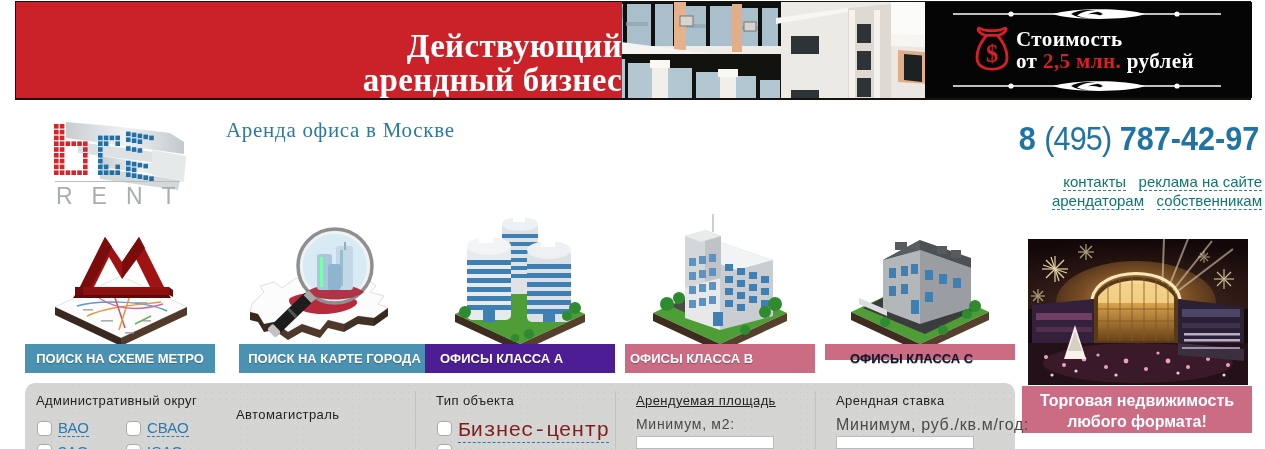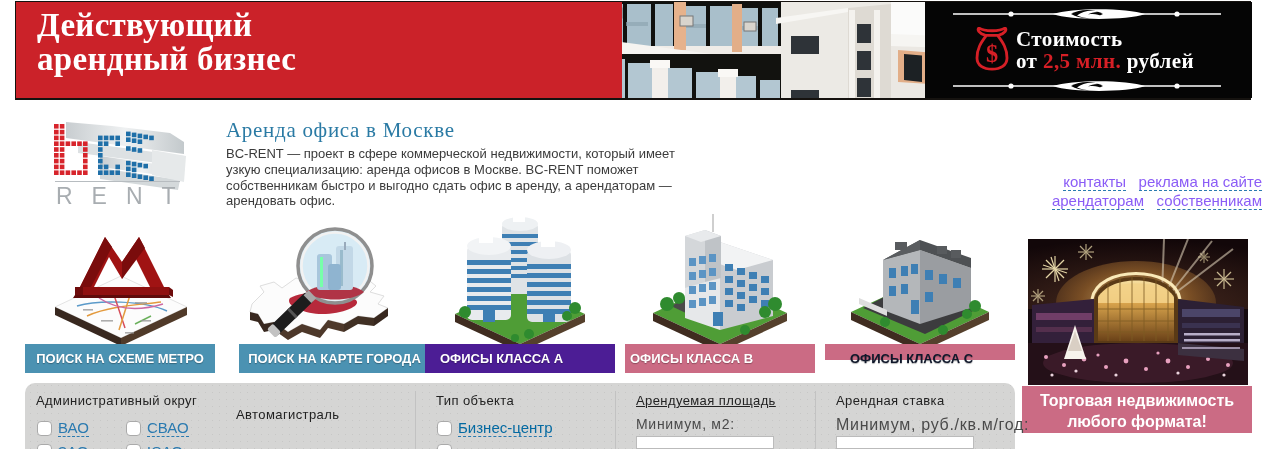--- a/index.html
+++ b/index.html
@@ -92,21 +92,21 @@
         <polygon points="888,52 906,53.5 906,80 888,78"></polygon>
         <polygon points="912,54 930,55.5 930,82 912,80.5"></polygon>
         <polygon points="936,56 954,57.5 954,84 936,82.5"></polygon>
         <polygon points="960,58 978,59.5 978,86 960,84.5"></polygon>
       </g>
     </g>
   </svg>
 
   <div class="abs" style="left:0; top:0; width:606px; height:96px; background:#cb2229;">
 
-    <div style="font-family:'Liberation Serif',serif; font-weight:bold; color:#fff; font-size:33px; line-height:34px; padding:6px 0 0 21px; letter-spacing:0.3px;">Действующий<br>арендный бизнес</div>
+    <div style="font-family:'Liberation Serif',serif; font-weight:bold; color:#fff; font-size:33px; line-height:34px; padding:27px 0 0 21px; letter-spacing:0.3px;text-align:right;">Действующий<br>арендный бизнес</div>
   </div>
 
   <div class="abs" style="left:909px; top:0; width:327px; height:96px; background:#050505;">
 
     <svg class="abs" style="left:28px; top:5px;" width="268" height="14" viewBox="0 0 268 14">
       <line x1="0" y1="7" x2="268" y2="7" stroke="#fff" stroke-width="1.6"></line>
       <circle cx="58" cy="7" r="2.6" fill="#fff"></circle>
       <circle cx="224" cy="7" r="2.6" fill="#fff"></circle>
       <path d="M100 7 C 118 0.5, 174 0.5, 192 7 C 174 13.5, 118 13.5, 100 7 Z" fill="#fff"></path>
       <path d="M118 7 c 9 -5.5 23 -5.5 32 0 c -9 5.5 -23 5.5 -32 0 z" fill="#050505"></path>
@@ -227,24 +227,24 @@
         <rect x="97.2" y="56.4" width="4.6" height="4.6"></rect>
   </g>
 
   <line x1="3" y1="61.5" x2="128" y2="61.5" stroke="#b7bcc0" stroke-width="1.2"></line>
 
   <text x="4" y="84" font-family="Liberation Sans,sans-serif" font-size="23" letter-spacing="19" fill="#a8adb1">RENT</text>
 </svg>
 
 <div class="abs" style="left:226px; top:118px; font-family:'Liberation Serif',serif; font-size:21px; letter-spacing:0.7px; color:#2a7aa4;">Аренда офиса в Москве</div>
 
-<div class="abs" style="left:226px; top:146px; width:462px; font-size:13px; line-height:15.8px; color:#3b3b3b;">BC-RENT — проект в сфере коммерческой недвижимости, который имеет узкую специализацию: аренда офисов в Москве. BC-RENT поможет собственникам быстро и выгодно сдать офис в аренду, а арендаторам — арендовать офис.</div>
-
-
-<div class="abs" style="left:900px; top:172px; width:362px; text-align:right; font-size:15px; line-height:19px; color:#8b5cf6;">
+
+<div class="abs" style="right:6px; top:119px; color:#2273a5; font-size:34px; white-space:nowrap;"><span style="display:inline-block; transform:scaleX(0.90); transform-origin:100% 50%;"><b>8</b> <span style="letter-spacing:-1px;">(495)</span> <b>787-42-97</b></span></div>
+
+<div class="abs" style="left:900px; top:172px; width:362px; text-align:right; font-size:15px; line-height:19px; color:#0f766e;">
   <span style="border-bottom:1px dashed #2a7ab0;">контакты</span>&nbsp;&nbsp; <span style="border-bottom:1px dashed #2a7ab0;">реклама на сайте</span><br>
   <span style="border-bottom:1px dashed #2a7ab0;">арендаторам</span>&nbsp;&nbsp; <span style="border-bottom:1px dashed #2a7ab0;">собственникам</span>
 </div>
 
 <svg class="abs" style="left:25px; top:212px;" width="190" height="132" viewBox="0 0 190 132">
 
   <polygon points="96,64 162,95 96,126 30,95" fill="#fcfcfc" stroke="#e4e4e4" stroke-width="1"></polygon>
   <polygon points="30,95 96,126 96,134 30,103" fill="#38281f"></polygon>
   <polygon points="162,95 96,126 96,134 162,103" fill="#503a29"></polygon>
 
@@ -626,21 +626,21 @@
 <div class="abs" style="left:37px; top:444px; width:15px; height:15px; background:#fff; border:1px solid #aaa; border-radius:4px;"></div>
 <div class="abs" style="left:58px; top:443px; font-size:15px; color:#2a7ab0;">ЗАО</div>
 <div class="abs" style="left:126px; top:444px; width:15px; height:15px; background:#fff; border:1px solid #aaa; border-radius:4px;"></div>
 <div class="abs" style="left:147px; top:443px; font-size:15px; color:#2a7ab0;">ЮАО</div>
 
 <div class="abs" style="left:236px; top:393px; font-size:13px; letter-spacing:0.4px; color:#222;margin-top:14px;">Автомагистраль</div>
 
 <div class="abs" style="left:436px; top:393px; font-size:13px; letter-spacing:0.4px; color:#222;">Тип объекта</div>
 
 <div class="abs" style="left:437px; top:421px; width:15px; height:15px; background:#fff; border:1px solid #aaa; border-radius:4px;"></div>
-<div class="abs" style="left:458px; top:419px; font-size:15px; color:#0369a1;"><span style="border-bottom:1px dashed #2a7ab0;">Бизнес-центр</span></div>
+<div class="abs" style="left:458px; top:419px; font-size:21px; color:#7f1d1d;font-family:Liberation Mono, monospace;"><span style="border-bottom:1px dashed #2a7ab0;">Бизнес-центр</span></div>
 <div class="abs" style="left:437px; top:444px; width:15px; height:15px; background:#fff; border:1px solid #aaa; border-radius:4px;"></div>
 
 <div class="abs" style="left:636px; top:393px; font-size:13px; letter-spacing:0.4px; color:#222;text-decoration:underline;">Арендуемая площадь</div>
 
 <div class="abs" style="left:636px; top:416px; font-size:14px; letter-spacing:0.7px; color:#4a4a4a;">Минимум, м2:</div>
 
 <div class="abs" style="left:636px; top:436px; width:138px; height:13px; background:#fff; border:1px solid #bbb;"></div>
 
 <div class="abs" style="left:836px; top:393px; font-size:13px; letter-spacing:0.4px; color:#222;">Арендная ставка</div>
 

